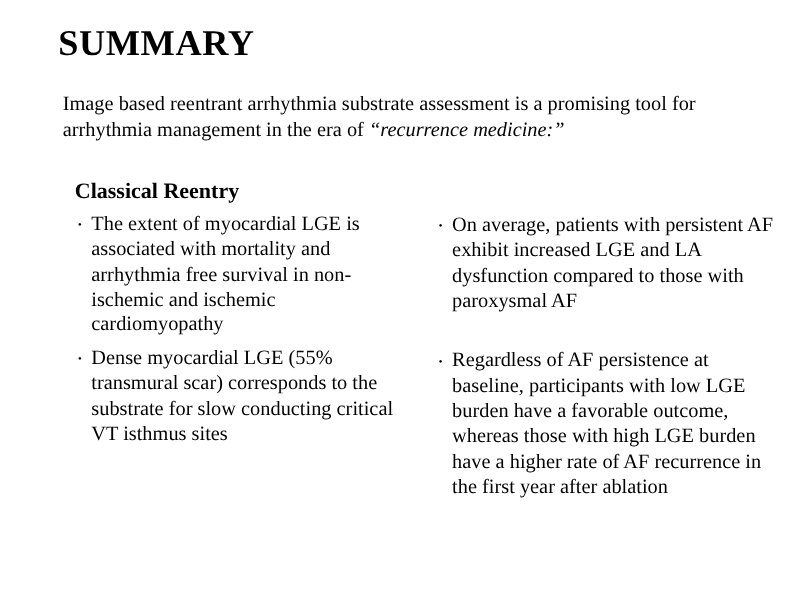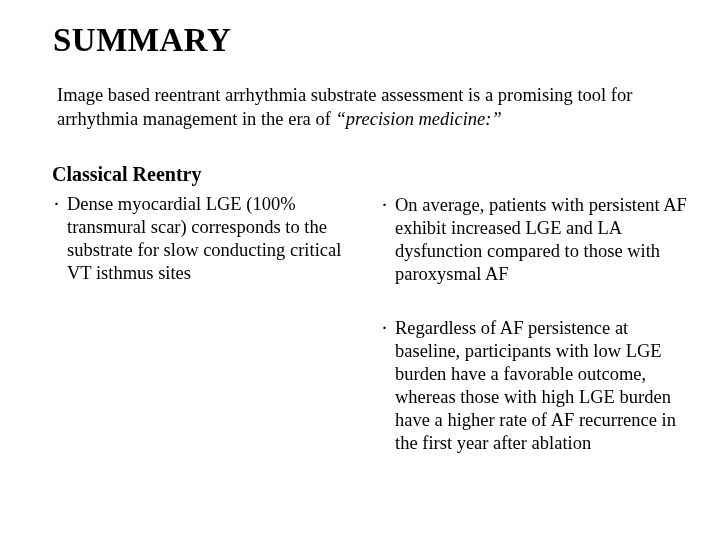--- a/index.html
+++ b/index.html
@@ -36,21 +36,21 @@
     top: 84px;
     width: 612px;
     font-size: 18.5px;
     line-height: 1.28;
   }
   .intro .emph {
     font-style: italic;
   }
   .columns {
     position: absolute;
-    left: 52px;
+    left: 68px;
     top: 162px;
     width: 640px;
     display: flex;
     gap: 16px;
   }
   .column {
     width: 312px;
   }
   .col-heading {
     font-weight: bold;
@@ -86,28 +86,29 @@
     margin-top: 32px;
   }
 </style>
 </head>
 <body>
 
 <div class="slide">
 
   <div class="slide-title">SUMMARY</div>
 
-  <div class="intro"><span>Image based reentrant arrhythmia substrate assessment is a promising tool for arrhythmia management in the era of </span><span class="emph">“precision medicine:”</span></div>
+  <div class="intro"><span>Image based reentrant arrhythmia substrate assessment is a promising tool for arrhythmia management in the era of </span><span class="emph">“recurrence medicine:”</span></div>
 
   <div class="columns">
 
     <div class="column col-left">
       <div class="col-heading">Classical Reentry</div>
       <ul class="bullets">
-        <li>Dense myocardial LGE (100% transmural scar) corresponds to the substrate for slow conducting critical VT isthmus sites</li>
+        <li>The extent of myocardial LGE is associated with mortality and arrhythmia free survival in non-ischemic and ischemic cardiomyopathy</li>
+        <li>Dense myocardial LGE (55% transmural scar) corresponds to the substrate for slow conducting critical VT isthmus sites</li>
       </ul>
     </div>
 
     <div class="column col-right">
       <ul class="bullets">
         <li>On average, patients with persistent AF exhibit increased LGE and LA dysfunction compared to those with paroxysmal AF</li>
         <li>Regardless of AF persistence at baseline, participants with low LGE burden have a favorable outcome, whereas those with high LGE burden have a higher rate of AF recurrence in the first year after ablation</li>
       </ul>
     </div>
 

